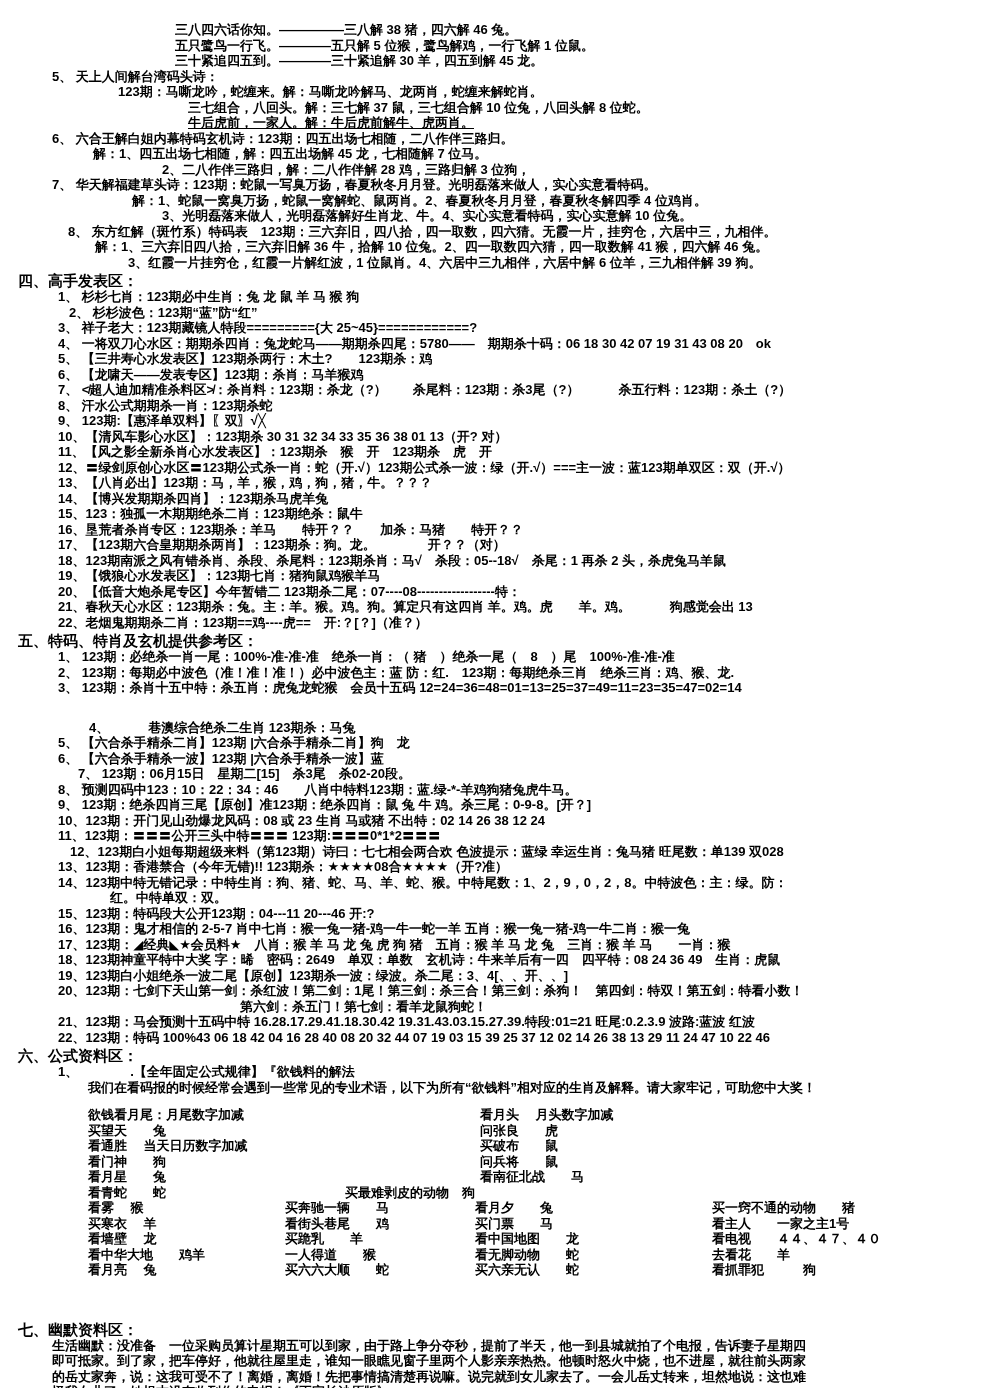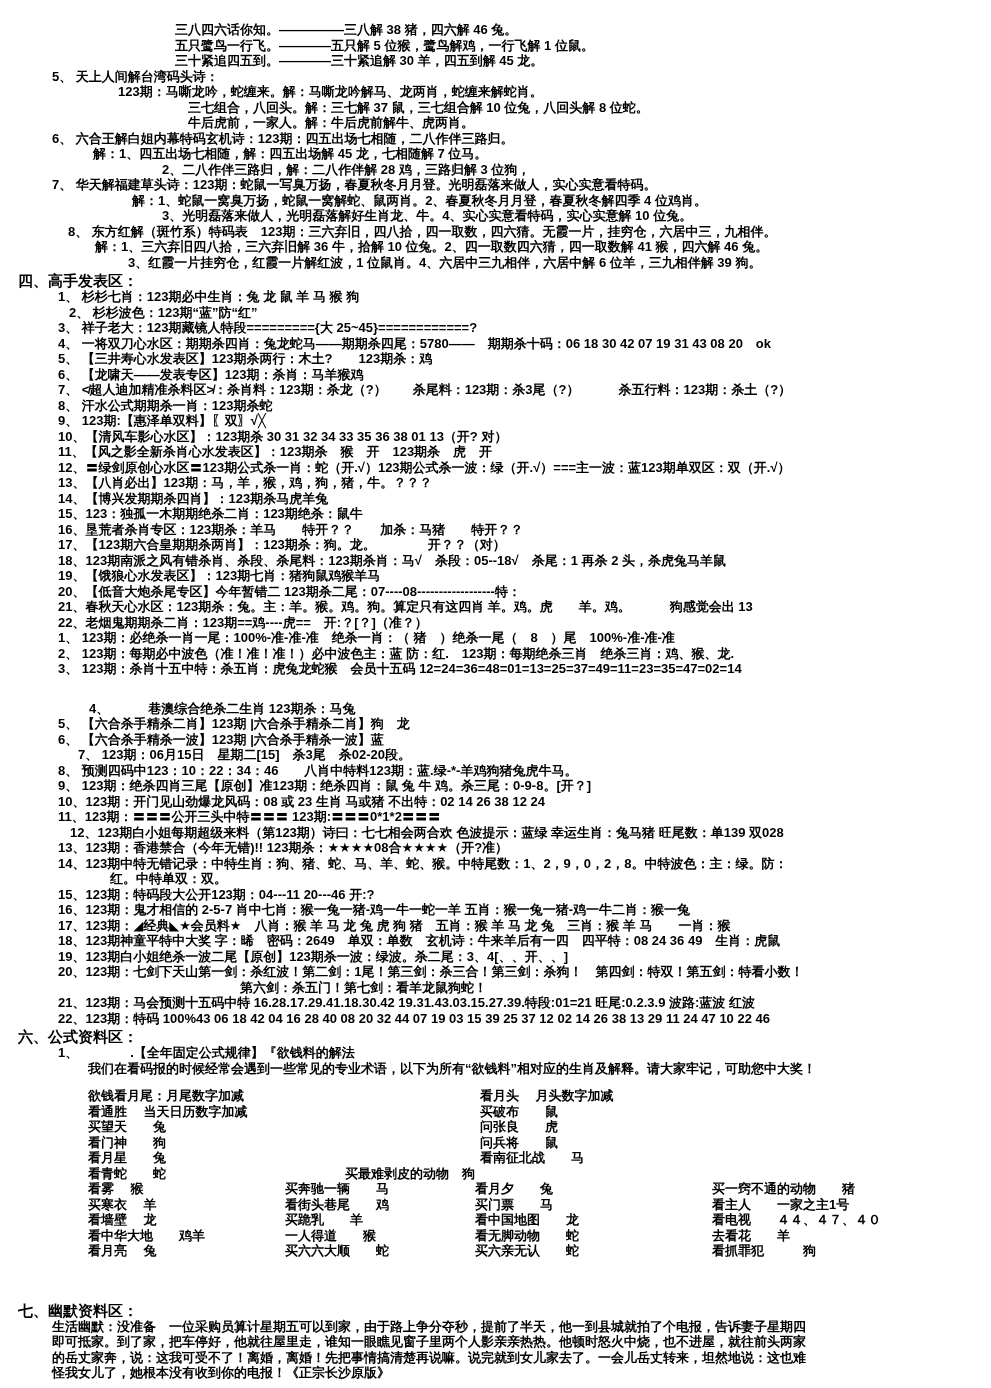--- a/index.html
+++ b/index.html
@@ -39,21 +39,21 @@
 <body>
 
 <div id="page">
   <div id="flow1">
       <div class="line" style="padding-left: 175px;">三八四六话你知。—————三八解 38 猪，四六解 46 兔。</div>
       <div class="line" style="padding-left: 175px;">五只鹭鸟一行飞。————五只解 5 位猴，鹭鸟解鸡，一行飞解 1 位鼠。</div>
       <div class="line" style="padding-left: 175px;">三十紧追四五到。————三十紧追解 30 羊，四五到解 45 龙。</div>
       <div class="line" style="padding-left: 52px;">5、 天上人间解台湾码头诗：</div>
       <div class="line" style="padding-left: 118px;">123期：马嘶龙吟，蛇缠来。解：马嘶龙吟解马、龙两肖，蛇缠来解蛇肖。</div>
       <div class="line" style="padding-left: 188px;">三七组合，八回头。解：三七解 37 鼠，三七组合解 10 位兔，八回头解 8 位蛇。</div>
-      <div class="line" style="padding-left: 188px;">牛后虎前，一家人。解：牛后虎前解牛、虎两肖。</div>
+      <div class="line" style="padding-left: 188px; text-decoration: underline;">牛后虎前，一家人。解：牛后虎前解牛、虎两肖。</div>
       <div class="line" style="padding-left: 52px;">6、 六合王解白姐内幕特码玄机诗：123期：四五出场七相随，二八作伴三路归。</div>
       <div class="line" style="padding-left: 93px;">解：1、四五出场七相随，解：四五出场解 45 龙，七相随解 7 位马。</div>
       <div class="line" style="padding-left: 162px;">2、二八作伴三路归，解：二八作伴解 28 鸡，三路归解 3 位狗，</div>
       <div class="line" style="padding-left: 52px;">7、 华天解福建草头诗：123期：蛇鼠一写臭万扬，春夏秋冬月月登。光明磊落来做人，实心实意看特码。</div>
       <div class="line" style="padding-left: 132px;">解：1、蛇鼠一窝臭万扬，蛇鼠一窝解蛇、鼠两肖。2、春夏秋冬月月登，春夏秋冬解四季 4 位鸡肖。</div>
       <div class="line" style="padding-left: 162px;">3、光明磊落来做人，光明磊落解好生肖龙、牛。4、实心实意看特码，实心实意解 10 位兔。</div>
       <div class="line" style="padding-left: 68px;">8、 东方红解（斑竹系）特码表　123期：三六弃旧，四八拾，四一取数，四六猜。无霞一片，挂穷仓，六居中三，九相伴。</div>
       <div class="line" style="padding-left: 95px;">解：1、三六弃旧四八拾，三六弃旧解 36 牛，拾解 10 位兔。2、四一取数四六猜，四一取数解 41 猴，四六解 46 兔。</div>
       <div class="line" style="padding-left: 128px;">3、红霞一片挂穷仓，红霞一片解红波，1 位鼠肖。4、六居中三九相伴，六居中解 6 位羊，三九相伴解 39 狗。</div>
       <div class="line hdr" style="padding-left: 18px; margin-top: 2px;">四、高手发表区：</div>
@@ -72,20 +72,21 @@
       <div class="line" style="padding-left: 58px;">13、【八肖必出】123期：马，羊，猴，鸡，狗，猪，牛。？？？</div>
       <div class="line" style="padding-left: 58px;">14、【博兴发期期杀四肖】：123期杀马虎羊兔</div>
       <div class="line" style="padding-left: 58px;">15、123：独孤一木期期绝杀二肖：123期绝杀：鼠牛</div>
       <div class="line" style="padding-left: 58px;">16、垦荒者杀肖专区：123期杀：羊马　　特开？？　　加杀：马猪　　特开？？</div>
       <div class="line" style="padding-left: 58px;">17、【123期六合皇期期杀两肖】：123期杀：狗。龙。　　　　开？？（对）</div>
       <div class="line" style="padding-left: 58px;">18、123期南派之风有错杀肖、杀段、杀尾料：123期杀肖：马√　杀段：05--18√　杀尾：1 再杀 2 头，杀虎兔马羊鼠</div>
       <div class="line" style="padding-left: 58px;">19、【饿狼心水发表区】：123期七肖：猪狗鼠鸡猴羊马</div>
       <div class="line" style="padding-left: 58px;">20、【低音大炮杀尾专区】今年暂错二 123期杀二尾：07----08------------------特：</div>
       <div class="line" style="padding-left: 58px;">21、春秋天心水区：123期杀：兔。主：羊。猴。鸡。狗。算定只有这四肖 羊。鸡。虎　　羊。鸡。　　　狗感觉会出 13</div>
       <div class="line" style="padding-left: 58px;">22、老烟鬼期期杀二肖：123期==鸡----虎==　开:？[？]（准？）</div>
+      <div class="line hdr" style="padding-left: 18px; margin-top: 2px;">五、特码、特肖及玄机提供参考区：</div>
       <div class="line" style="padding-left: 58px;">1、 123期：必绝杀一肖一尾：100%-准-准-准　绝杀一肖：（ 猪　）绝杀一尾（　8　）尾　100%-准-准-准</div>
       <div class="line" style="padding-left: 58px;">2、 123期：每期必中波色（准！准！准！）必中波色主：蓝 防：红.　123期：每期绝杀三肖　绝杀三肖：鸡、猴、龙.</div>
       <div class="line" style="padding-left: 58px;">3、 123期：杀肖十五中特：杀五肖：虎兔龙蛇猴　会员十五码 12=24=36=48=01=13=25=37=49=11=23=35=47=02=14</div>
       <div class="line" style="padding-left: 89px; margin-top: 24px;">4、　　　巷澳综合绝杀二生肖 123期杀：马兔</div>
       <div class="line" style="padding-left: 58px;">5、 【六合杀手精杀二肖】123期 |六合杀手精杀二肖】狗　龙</div>
       <div class="line" style="padding-left: 58px;">6、 【六合杀手精杀一波】123期 |六合杀手精杀一波】蓝</div>
       <div class="line" style="padding-left: 78px;">7、 123期：06月15日　星期二[15]　杀3尾　杀02-20段。</div>
       <div class="line" style="padding-left: 58px;">8、 预测四码中123：10：22：34：46　　八肖中特料123期：蓝.绿-*-羊鸡狗猪兔虎牛马。</div>
       <div class="line" style="padding-left: 58px;">9、 123期：绝杀四肖三尾【原创】准123期：绝杀四肖：鼠 兔 牛 鸡。杀三尾：0-9-8。[开？]</div>
       <div class="line" style="padding-left: 58px;">10、123期：开门见山劲爆龙风码：08 或 23 生肖 马或猪 不出特：02 14 26 38 12 24</div>
@@ -106,26 +107,26 @@
       <div class="line hdr" style="padding-left: 18px; margin-top: 2px;">六、公式资料区：</div>
       <div class="line" style="padding-left: 58px;">1、　　　　.【全年固定公式规律】『欲钱料的解法</div>
       <div class="line" style="padding-left: 88px;">我们在看码报的时候经常会遇到一些常见的专业术语，以下为所有“欲钱料”相对应的生肖及解释。请大家牢记，可助您中大奖！</div>
     </div>
   <div id="codex-table">
       <div class="trow">
         <span class="cell t2a-c0">欲钱看月尾：月尾数字加减</span>
         <span class="cell t2a-c1">看月头　 月头数字加减</span>
       </div>
       <div class="trow">
+        <span class="cell t2a-c0">买望天　　兔</span>
+        <span class="cell t2a-c1">问张良　　虎</span>
+      </div>
+      <div class="trow">
         <span class="cell t2a-c0">看通胜　 当天日历数字加减</span>
         <span class="cell t2a-c1">买破布　　鼠</span>
-      </div>
-      <div class="trow">
-        <span class="cell t2a-c0">买望天　　兔</span>
-        <span class="cell t2a-c1">问张良　　虎</span>
       </div>
       <div class="trow">
         <span class="cell t2a-c0">看门神　　狗</span>
         <span class="cell t2a-c1">问兵将　　鼠</span>
       </div>
       <div class="trow">
         <span class="cell t2a-c0">看月星　　兔</span>
         <span class="cell t2a-c1">看南征北战　　马</span>
       </div>
       <div class="trow">

